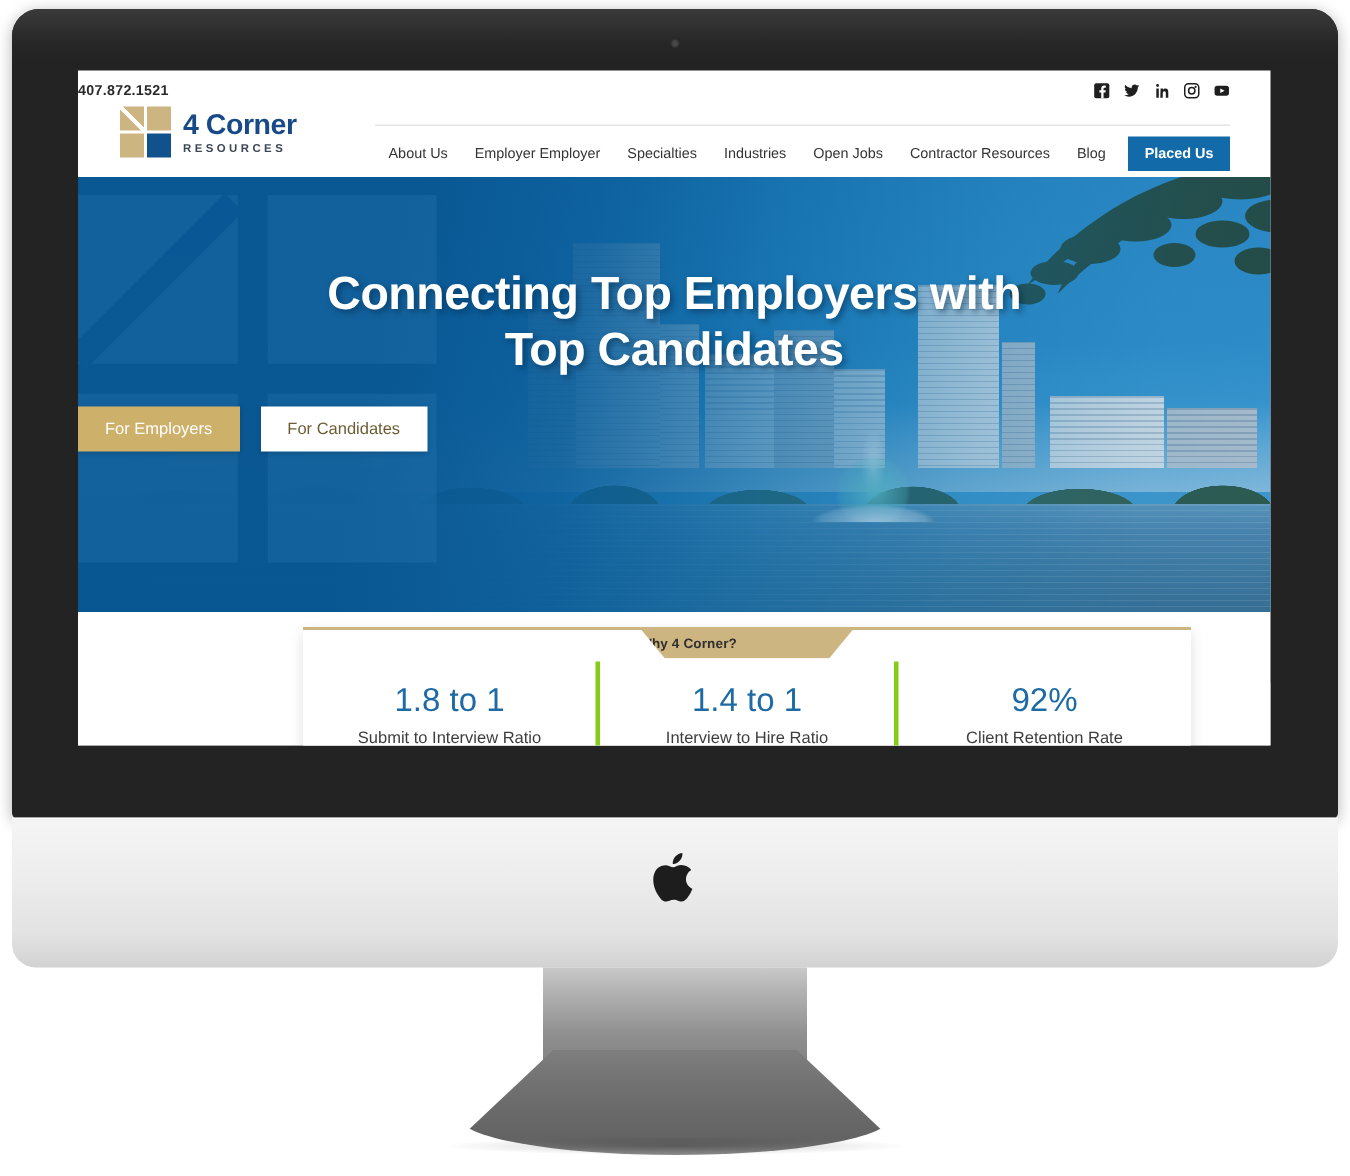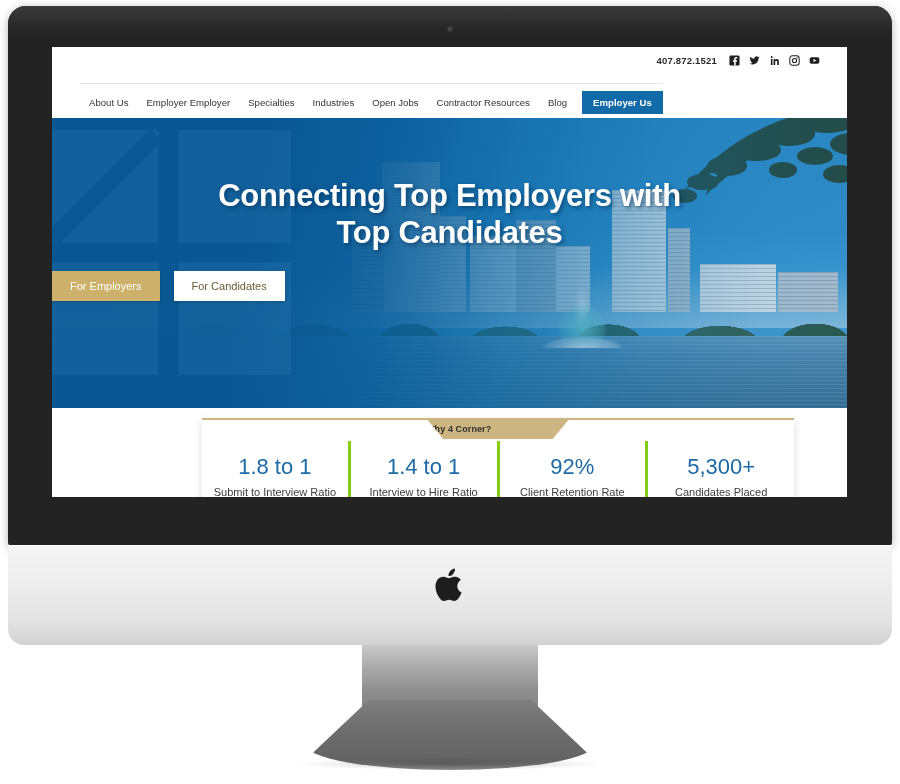--- a/index.html
+++ b/index.html
@@ -64,21 +64,21 @@
   }
 
   
   .screen{
     position:absolute;left:52px;top:47px;width:795px;height:450px;
     background:#ffffff;overflow:hidden;
   }
 
   
   .utility-bar{
-    height:27px;display:flex;align-items:center;justify-content:flex-end;
+    height:27px;display:flex;align-items:center;justify-content:space-between;
     padding-right:27px;box-sizing:border-box;
   }
   .phone{font-size:9.5px;font-weight:bold;color:#2a2a2a;letter-spacing:.2px;margin-right:12px;}
   .socials{display:flex;align-items:center;gap:9px;}
   .soc{width:11px;height:11px;color:#1f1f1f;display:block;}
 
   
   .header{
     height:44px;display:flex;align-items:flex-start;justify-content:space-between;
     padding:0 27px 0 28px;box-sizing:border-box;position:relative;
@@ -268,32 +268,44 @@
         </svg>
         <svg class="soc" viewBox="0 0 24 24">
           <rect x="1.5" y="4.8" width="21" height="14.4" rx="4" fill="currentColor"></rect>
           <path d="M9.8 8.6l6.4 3.4-6.4 3.4z" fill="#fff"></path>
         </svg>
       </div>
     </div>
 
     <div class="header">
 
+      <div class="brand">
+        <div class="logo-grid">
+          <div class="lg-cell diag"></div>
+          <div class="lg-cell"></div>
+          <div class="lg-cell"></div>
+          <div class="lg-cell blue"></div>
+        </div>
+        <div class="brandtext">
+          <div class="l1">4 Corner</div>
+          <div class="l2">RESOURCES</div>
+        </div>
+      </div>
 
       <div class="nav-wrap">
         <div class="nav-rule"></div>
         <div class="nav">
           <div class="nav-item">About Us</div>
           <div class="nav-item">Employer Employer</div>
           <div class="nav-item">Specialties</div>
           <div class="nav-item">Industries</div>
           <div class="nav-item">Open Jobs</div>
           <div class="nav-item">Contractor Resources</div>
           <div class="nav-item">Blog</div>
-          <div class="nav-item cta">Employer Us</div>
+          <div class="nav-item cta">Placed Us</div>
         </div>
       </div>
 
     </div>
 
     <div class="hero">
 
       <div class="hero-photo">
         <div class="sky"></div>
         <div class="haze"></div>
@@ -369,24 +381,20 @@
           <div class="lbl">Submit to Interview Ratio</div>
         </div>
         <div class="stat">
           <div class="num">1.4 to 1</div>
           <div class="lbl">Interview to Hire Ratio</div>
         </div>
         <div class="stat">
           <div class="num">92%</div>
           <div class="lbl">Client Retention Rate</div>
         </div>
-        <div class="stat">
-          <div class="num">5,300+</div>
-          <div class="lbl">Candidates Placed</div>
-        </div>
       </div>
     </div>
 
   </div>
 
   <div class="imac-chin"></div>
   <svg class="apple-logo" viewBox="0 0 24 29">
     <path fill="currentColor" d="M17.6 15.3c-.03-3.1 2.53-4.6 2.64-4.67-1.44-2.1-3.68-2.39-4.48-2.42-1.9-.19-3.72 1.12-4.69 1.12-.97 0-2.46-1.1-4.04-1.07-2.08.03-4 1.21-5.07 3.07-2.16 3.75-.55 9.3 1.55 12.34 1.03 1.49 2.25 3.16 3.86 3.1 1.55-.06 2.13-1 4-1 1.87 0 2.4 1 4.03.97 1.66-.03 2.71-1.52 3.72-3.02 1.17-1.73 1.66-3.41 1.69-3.5-.04-.02-3.24-1.24-3.27-4.92zM14.5 5.9c.85-1.04 1.43-2.48 1.27-3.9-1.23.05-2.72.82-3.6 1.85-.79.92-1.48 2.39-1.3 3.8 1.37.1 2.78-.7 3.63-1.75z"></path>
   </svg>
   <div class="imac-neck"></div>

